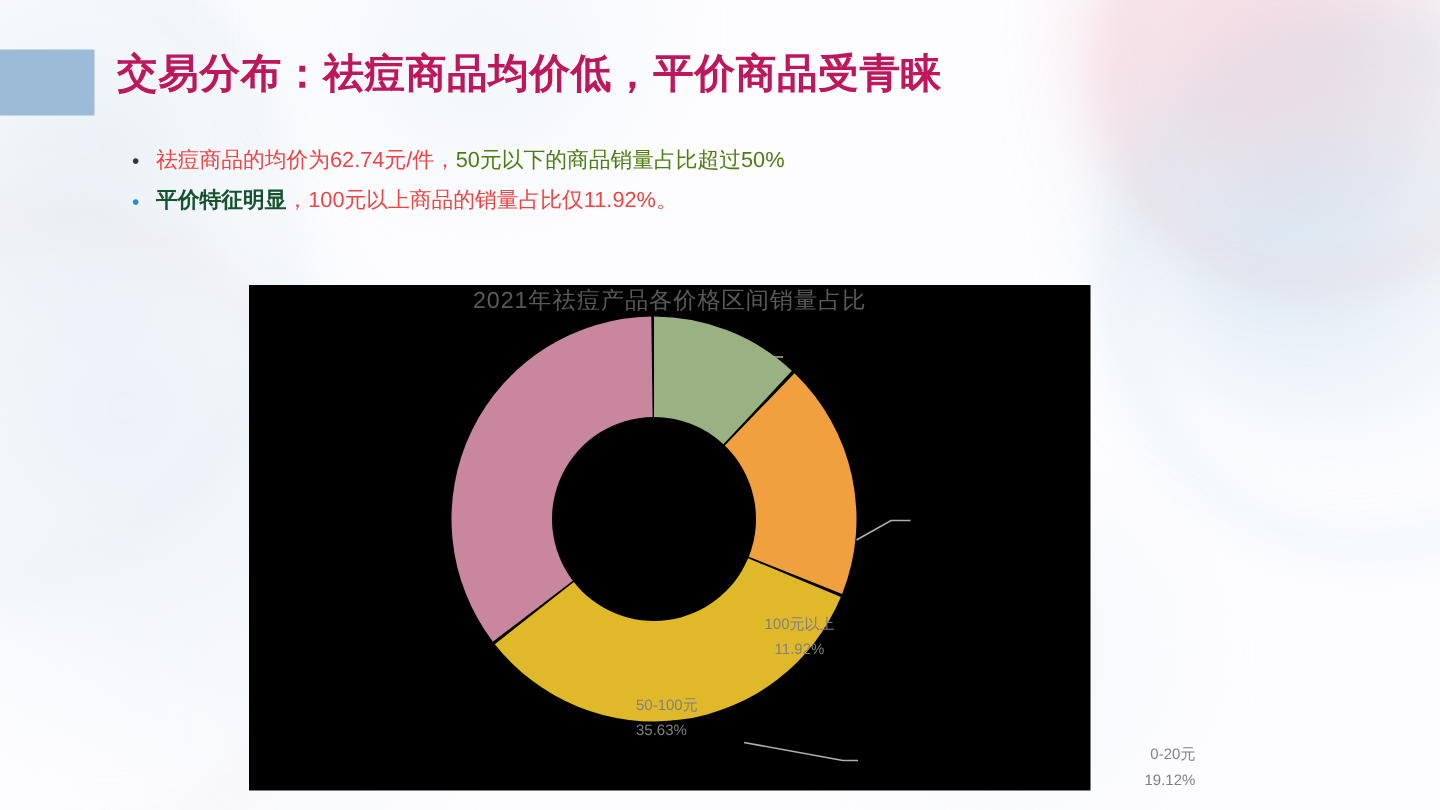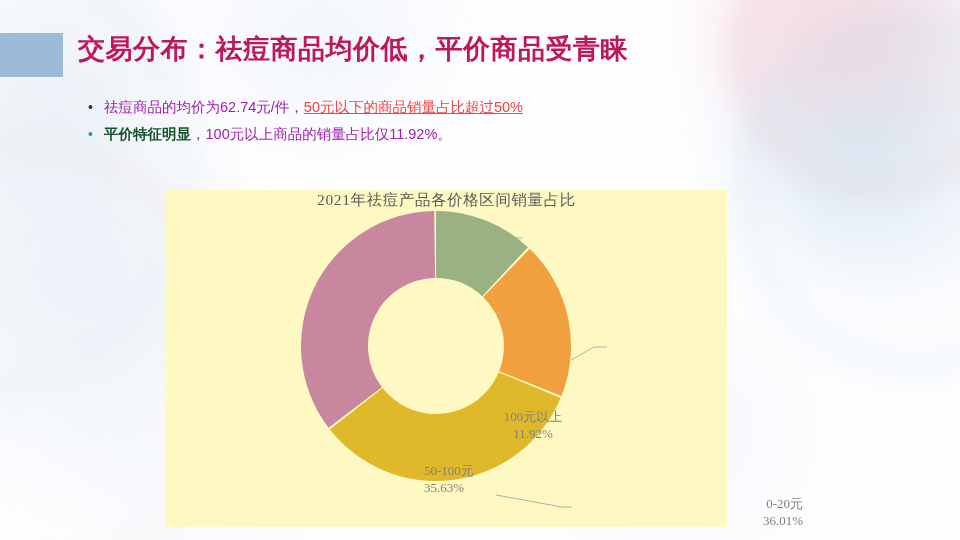--- a/index.html
+++ b/index.html
@@ -41,34 +41,34 @@
   .accent-box{position:absolute;left:0;top:33px;width:63px;height:44px;background:#9cbbd7;z-index:2;}
   .slide-title{position:absolute;left:78px;top:31px;z-index:3;
       font-size:27px;font-weight:bold;color:#be185d;letter-spacing:.5px;white-space:nowrap;}
 
   
   .bullets{position:absolute;left:88px;top:97px;z-index:3;}
   .bullet-row{display:flex;align-items:flex-start;margin-bottom:7px;font-size:14.5px;line-height:20px;}
   .bullet-dot{width:16px;flex:none;font-size:14px;line-height:20px;}
   .dot-dark{color:#333;}
   .dot-blue{color:#2d8cc4;}
-  .t-dark{color:#a21caf;}
-  .t-blue{color:#ef4444;text-decoration:underline;}
+  .t-dark{color:#ef4444;}
+  .t-blue{color:#4d7c0f;}
   .t-blue-b{color:#14532d;font-weight:bold;}
 
   
   .chart-card{position:absolute;left:166px;top:190px;width:561px;height:337px;
-      background:#fef9c3;z-index:2;font-family:Liberation Serif, serif;}
+      background:#000000;z-index:2;}
   .chart-title{position:absolute;left:0;right:0;top:0;text-align:center;
       font-size:15.5px;color:#5a5a5a;letter-spacing:.6px;}
   .donut-wrap{position:absolute;left:0;top:0;width:561px;height:337px;}
   .donut-svg{position:absolute;left:124px;top:10px;}
   .lead-svg{position:absolute;left:0;top:0;}
 
-  .dlabel{position:absolute;font-size:13px;color:#808080;line-height:17px;white-space:nowrap;}
+  .dlabel{position:absolute;font-size:10px;color:#808080;line-height:17px;white-space:nowrap;}
   .dlabel .l2{display:block;}
   .lbl-top{left:312px;top:218px;text-align:center;width:110px;}
   .lbl-right{left:597px;top:305px;text-align:right;}
   .lbl-left{left:258px;top:272px;text-align:left;}
 </style>
 </head>
 <body>
 
 <div class="bg">
   <div class="blob b5"></div>
@@ -134,21 +134,21 @@
       </g>
     </svg>
 
     <div class="dlabel lbl-top">
       <span>100元以上</span>
       <span class="l2">11.92%</span>
     </div>
 
     <div class="dlabel lbl-right">
       <span>0-20元</span>
-      <span class="l2">36.01%</span>
+      <span class="l2">19.12%</span>
     </div>
 
     <div class="dlabel lbl-left">
       <span>50-100元</span>
       <span class="l2">35.63%</span>
     </div>
 
   </div>
 </div>
 

